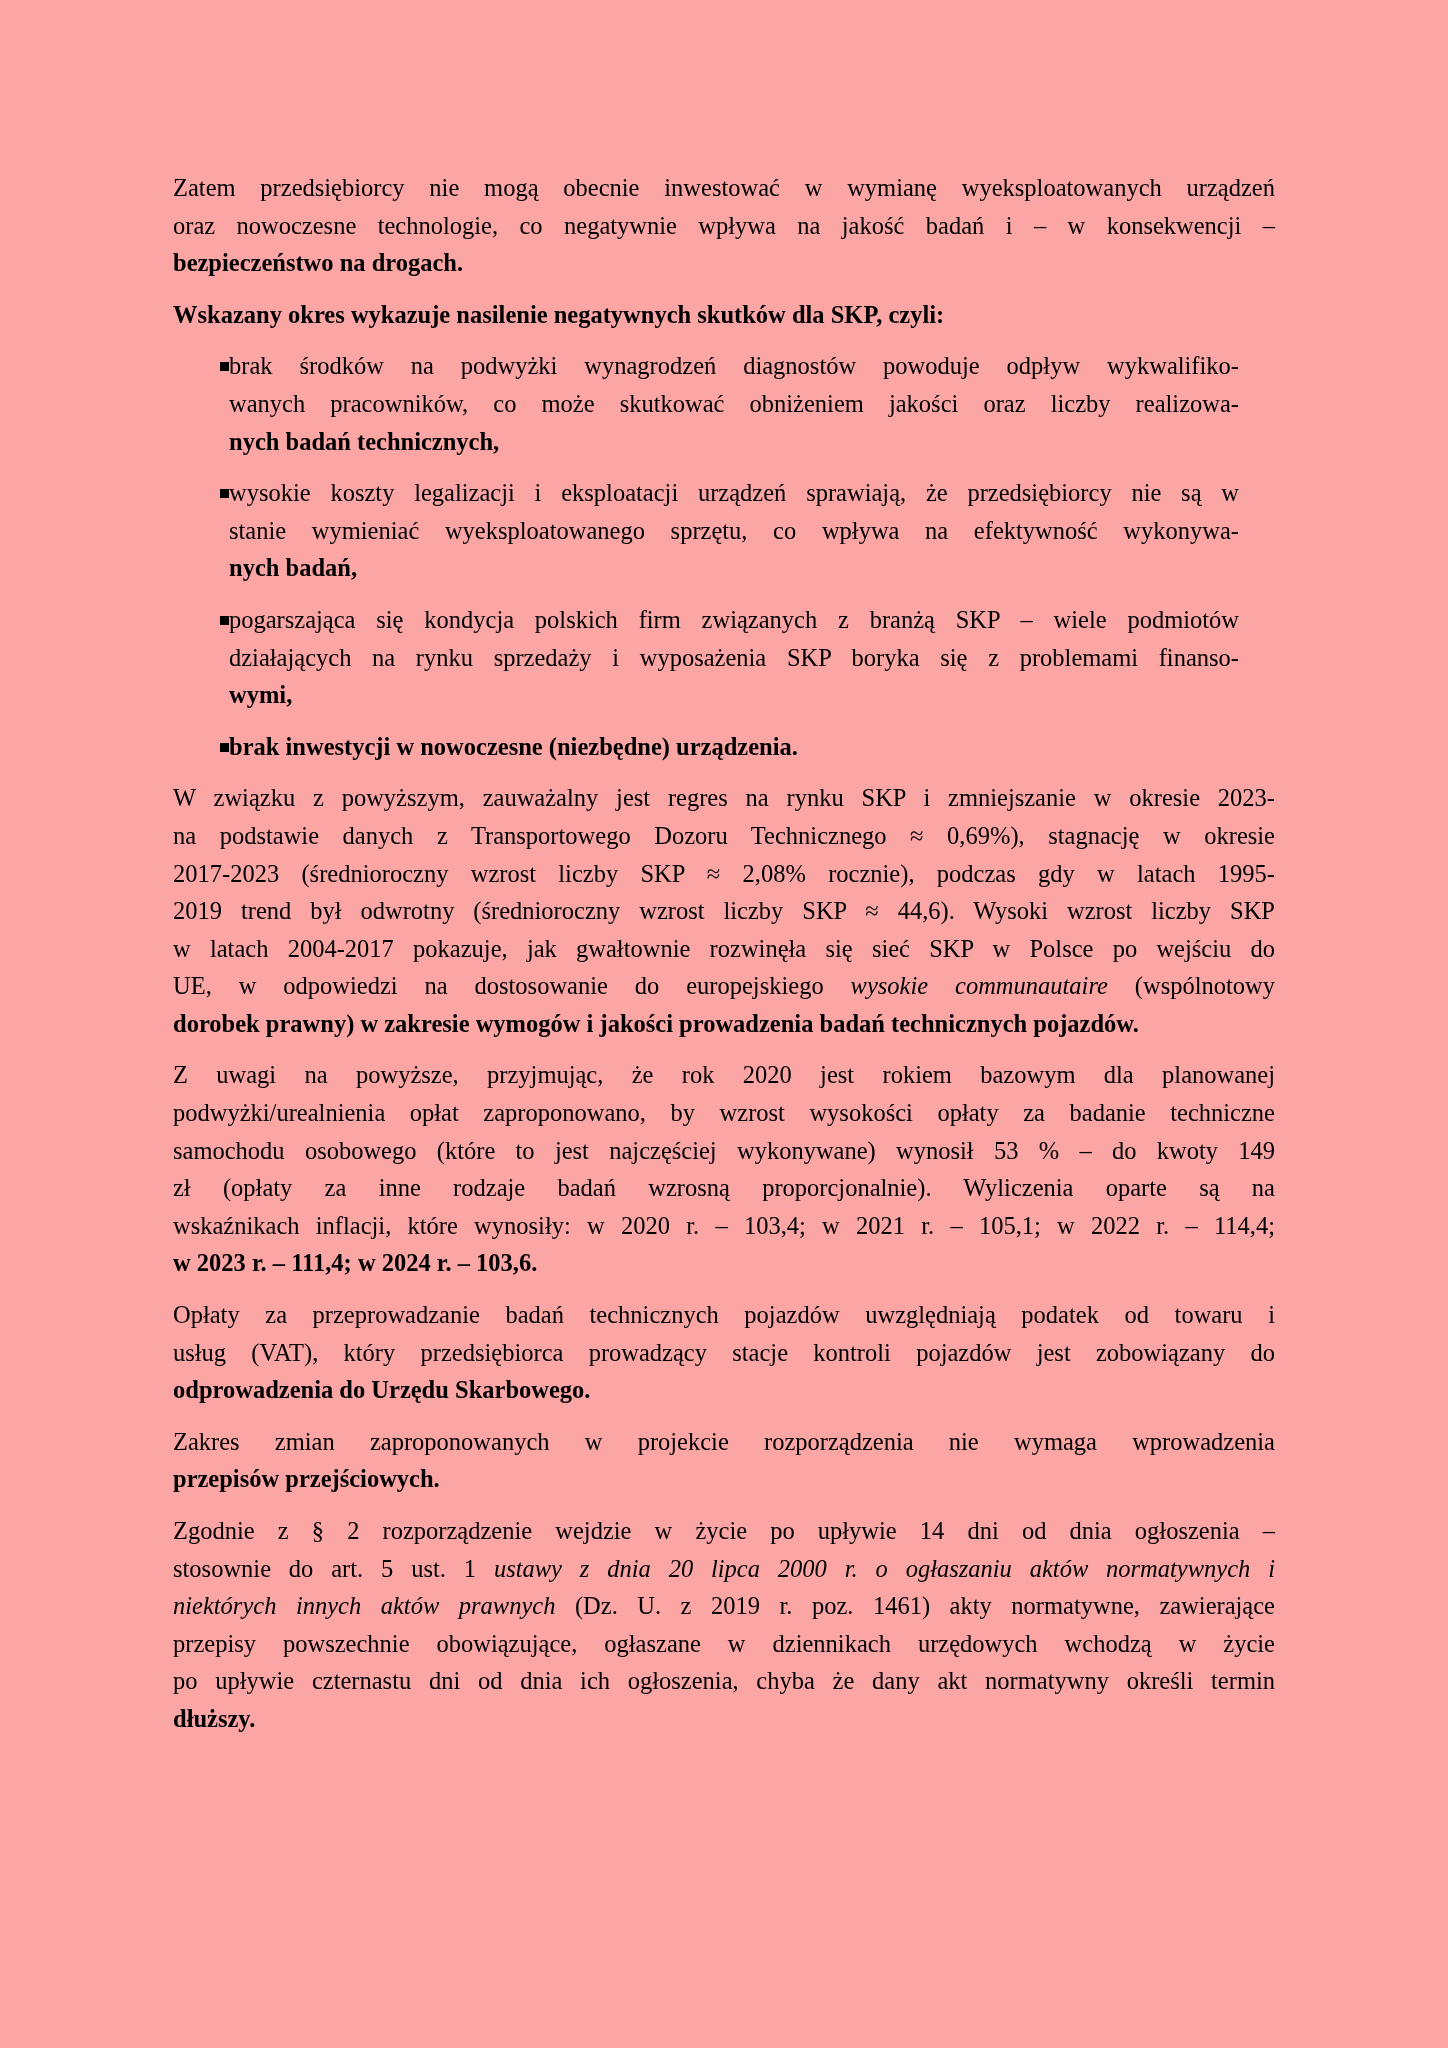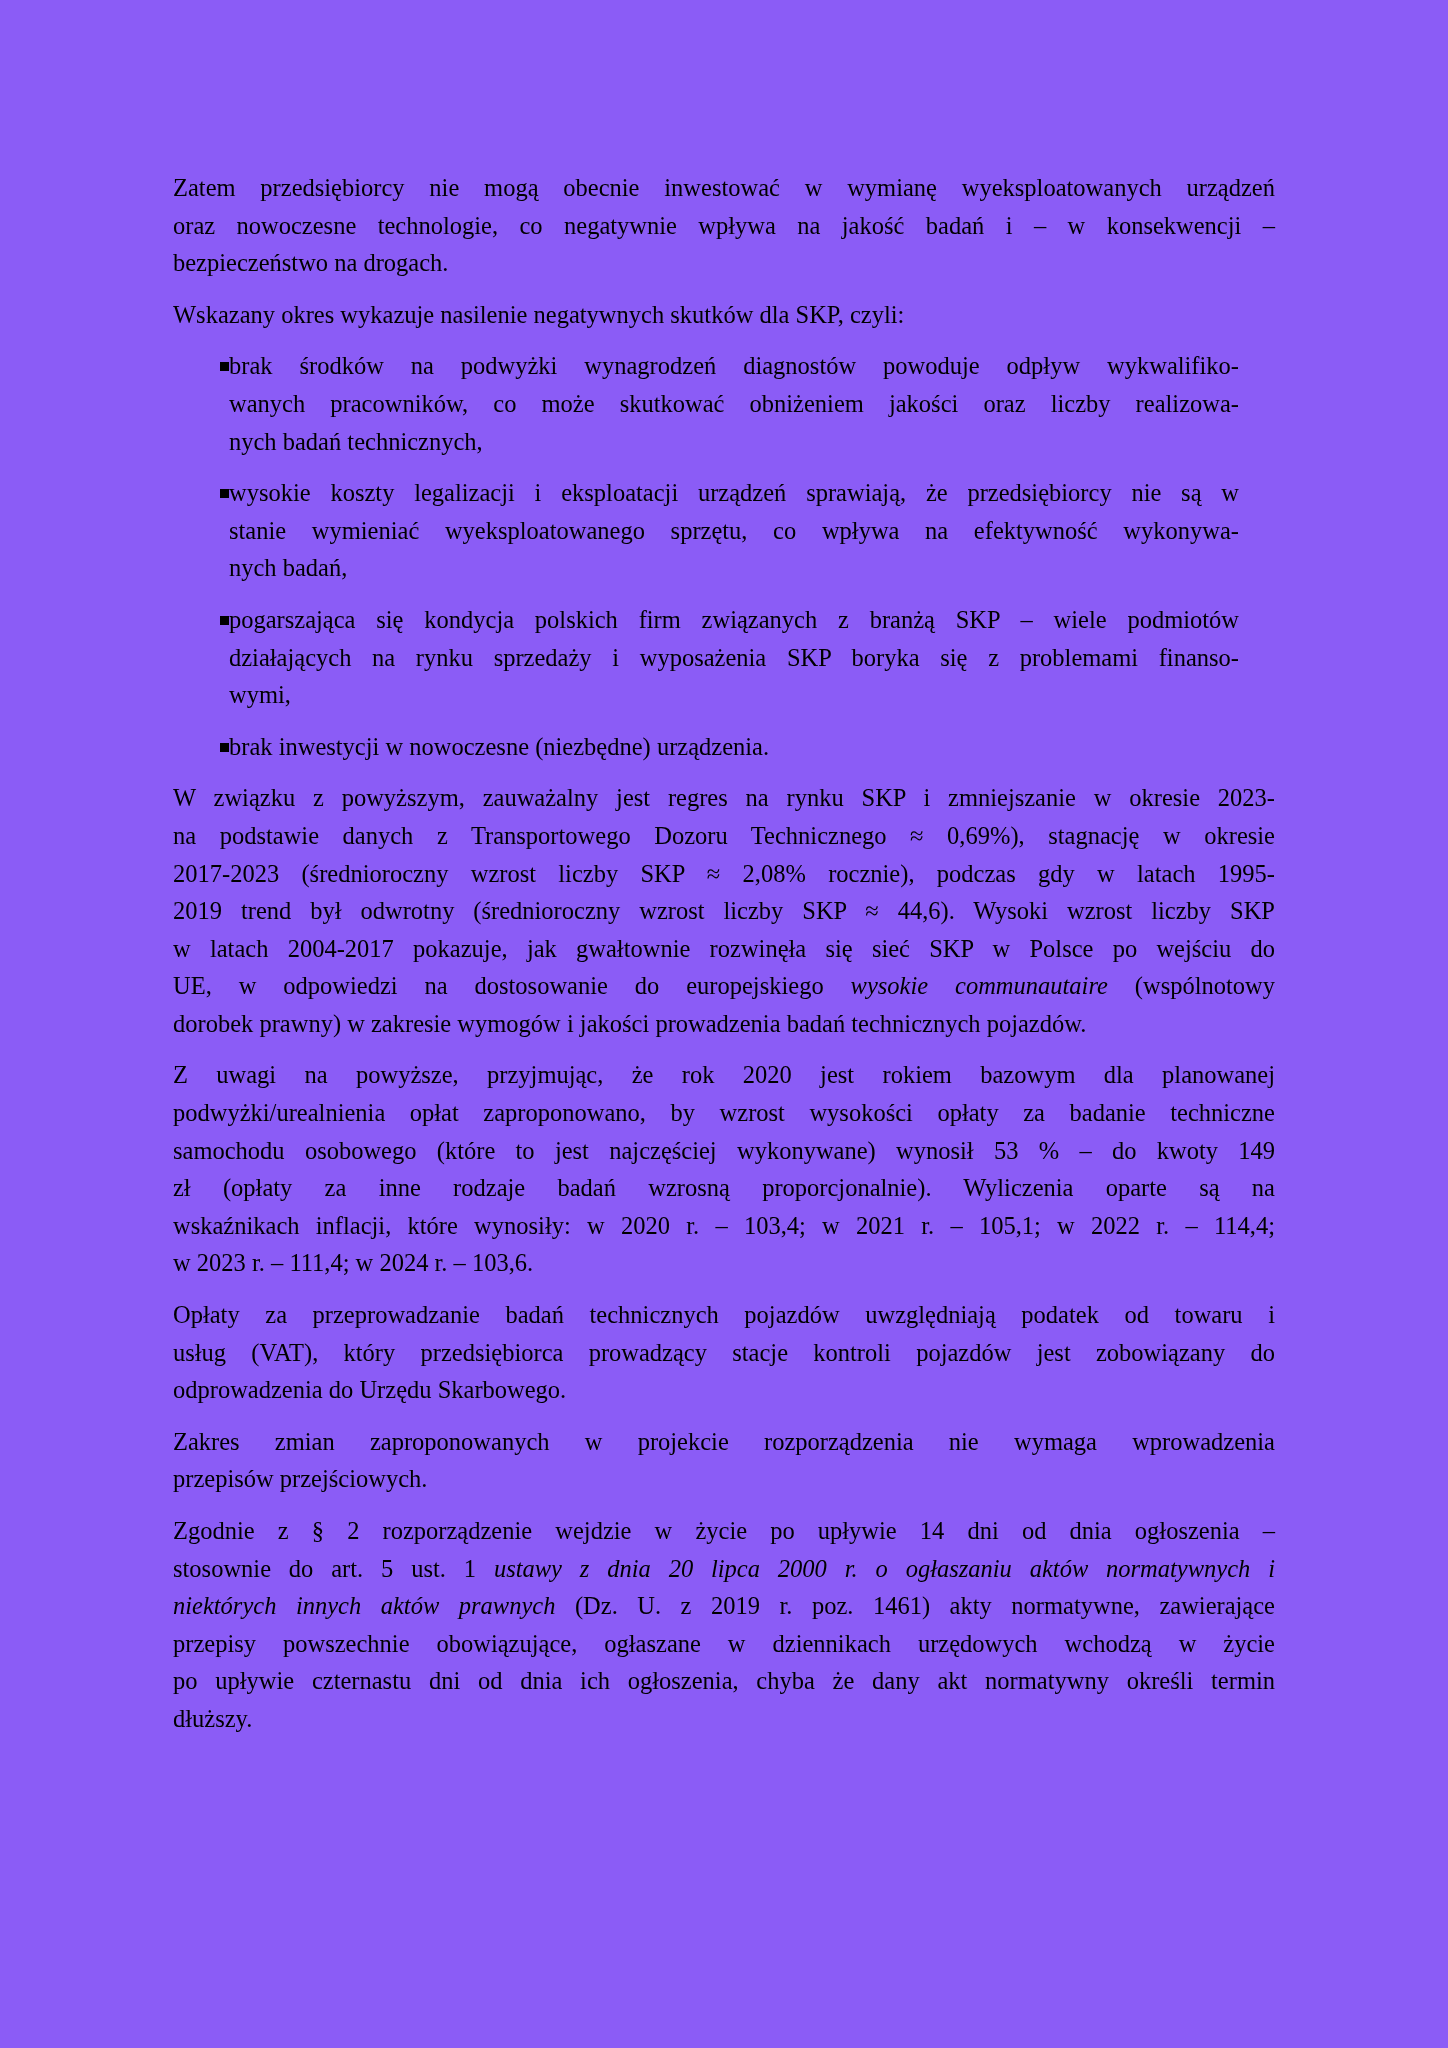--- a/index.html
+++ b/index.html
@@ -6,39 +6,40 @@
     margin: 0;
     padding: 0;
     background: #ffffff;
   }
   .page {
     position: relative;
     box-sizing: border-box;
     width: 1448px;
     height: 2048px;
     padding: 169px 173px 0 173px;
-    background: #8b5cf6;
+    background: #fca5a5;
     color: #000000;
     font-family: "Liberation Serif", serif;
     font-size: 24.5px;
     overflow: hidden;
   }
   .para {
     width: 1102px;
     line-height: 37.6px;
     margin: 0 0 14px 0;
   }
   .line {
     text-align: justify;
     text-align-last: justify;
     white-space: normal;
   }
   .line.last {
     text-align: justify;
     text-align-last: left;
+    font-weight: bold;
   }
   .italic {
     font-style: italic;
   }
   .bullet-list {
     width: 1102px;
   }
   .bullet-item {
     display: flex;
     align-items: flex-start;

